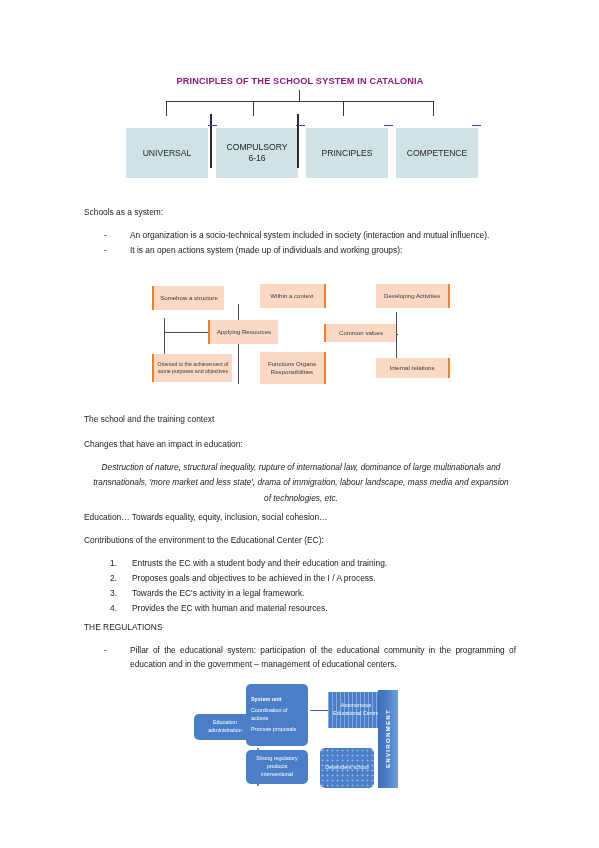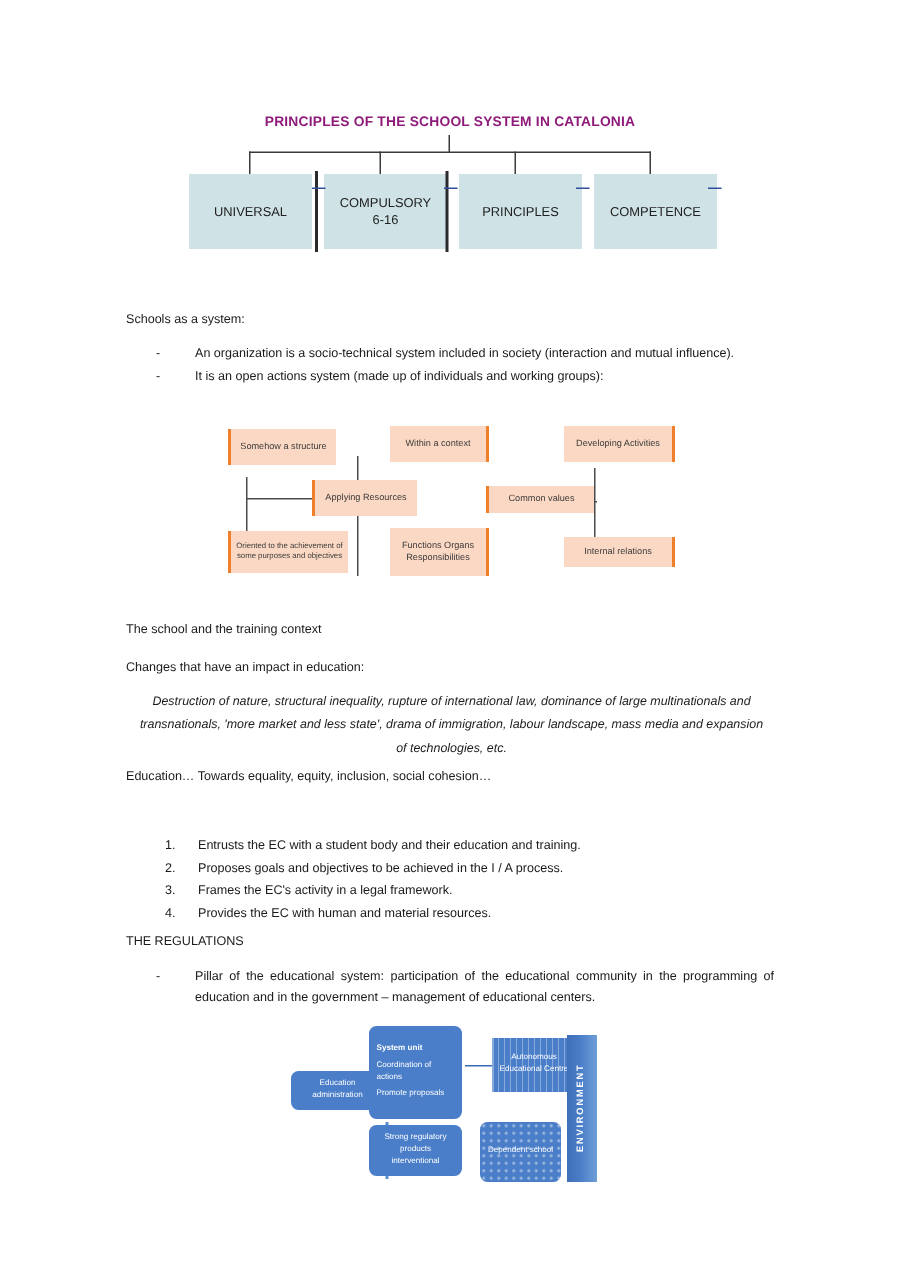--- a/index.html
+++ b/index.html
@@ -65,21 +65,21 @@
     background: #3a3a3a;
   }
   .pr-drop.d1 { left: 46px; }
   .pr-drop.d2 { left: 133px; }
   .pr-drop.d3 { left: 223px; }
   .pr-drop.d4 { left: 313px; }
 
   .pr-boxes {
     position: absolute;
     left: 6px;
-    top: 40px;
+    top: 52px;
     display: flex;
     gap: 8px;
   }
   .pr-box {
     width: 82px;
     height: 50px;
     background: #cfe3e6;
     display: flex;
     align-items: center;
     justify-content: center;
@@ -298,33 +298,34 @@
   </div>
 
   <div class="txt h-bold body-col" style="top:412px;">The school and the training context</div>
 
   <div class="txt body-col" style="top:437px;">Changes that have an impact in education:</div>
 
   <div class="italic-block" style="top:460px;">Destruction of nature, structural inequality, rupture of international law, dominance of large multinationals and transnationals, 'more market and less state', drama of immigration, labour landscape, mass media and expansion of technologies, etc.</div>
 
   <div class="txt h-bold body-col" style="top:510px;">Education… Towards equality, equity, inclusion, social cohesion…</div>
 
+  <div class="txt body-col" style="top:533px;">Contributions of the environment to the Educational Center (EC):</div>
 
   <div class="num-list" style="top:556px;">
     <div class="num-row">
       <span class="num-mark">1.</span>
       <span>Entrusts the EC with a student body and their education and training.</span>
     </div>
     <div class="num-row">
       <span class="num-mark">2.</span>
       <span>Proposes goals and objectives to be achieved in the I / A process.</span>
     </div>
     <div class="num-row">
       <span class="num-mark">3.</span>
-      <span>Frames the EC's activity in a legal framework.</span>
+      <span>Towards the EC's activity in a legal framework.</span>
     </div>
     <div class="num-row">
       <span class="num-mark">4.</span>
       <span>Provides the EC with human and material resources.</span>
     </div>
   </div>
 
   <div class="txt h-bold body-col" style="top:620px;">THE REGULATIONS</div>
 
   <div class="dash-list" style="top:643px;">

